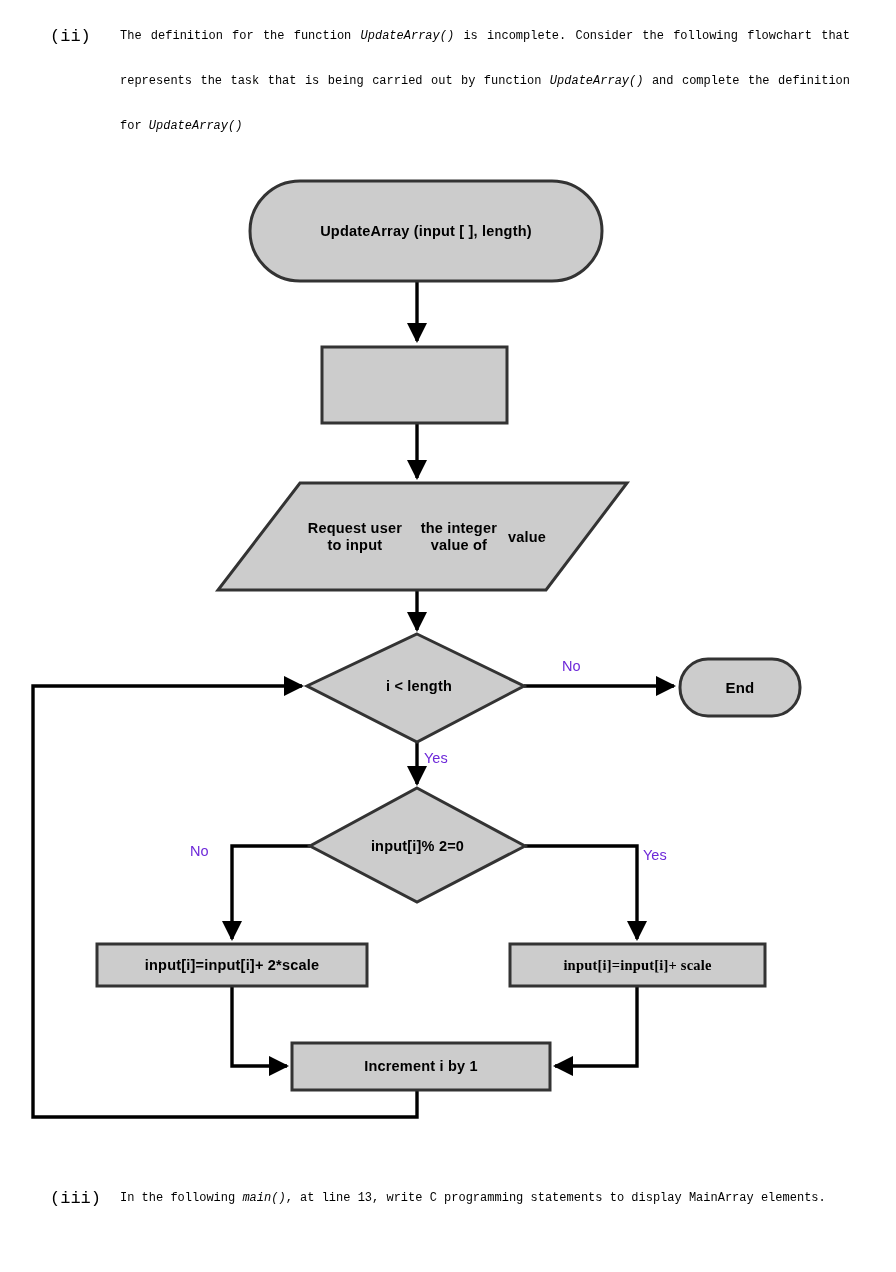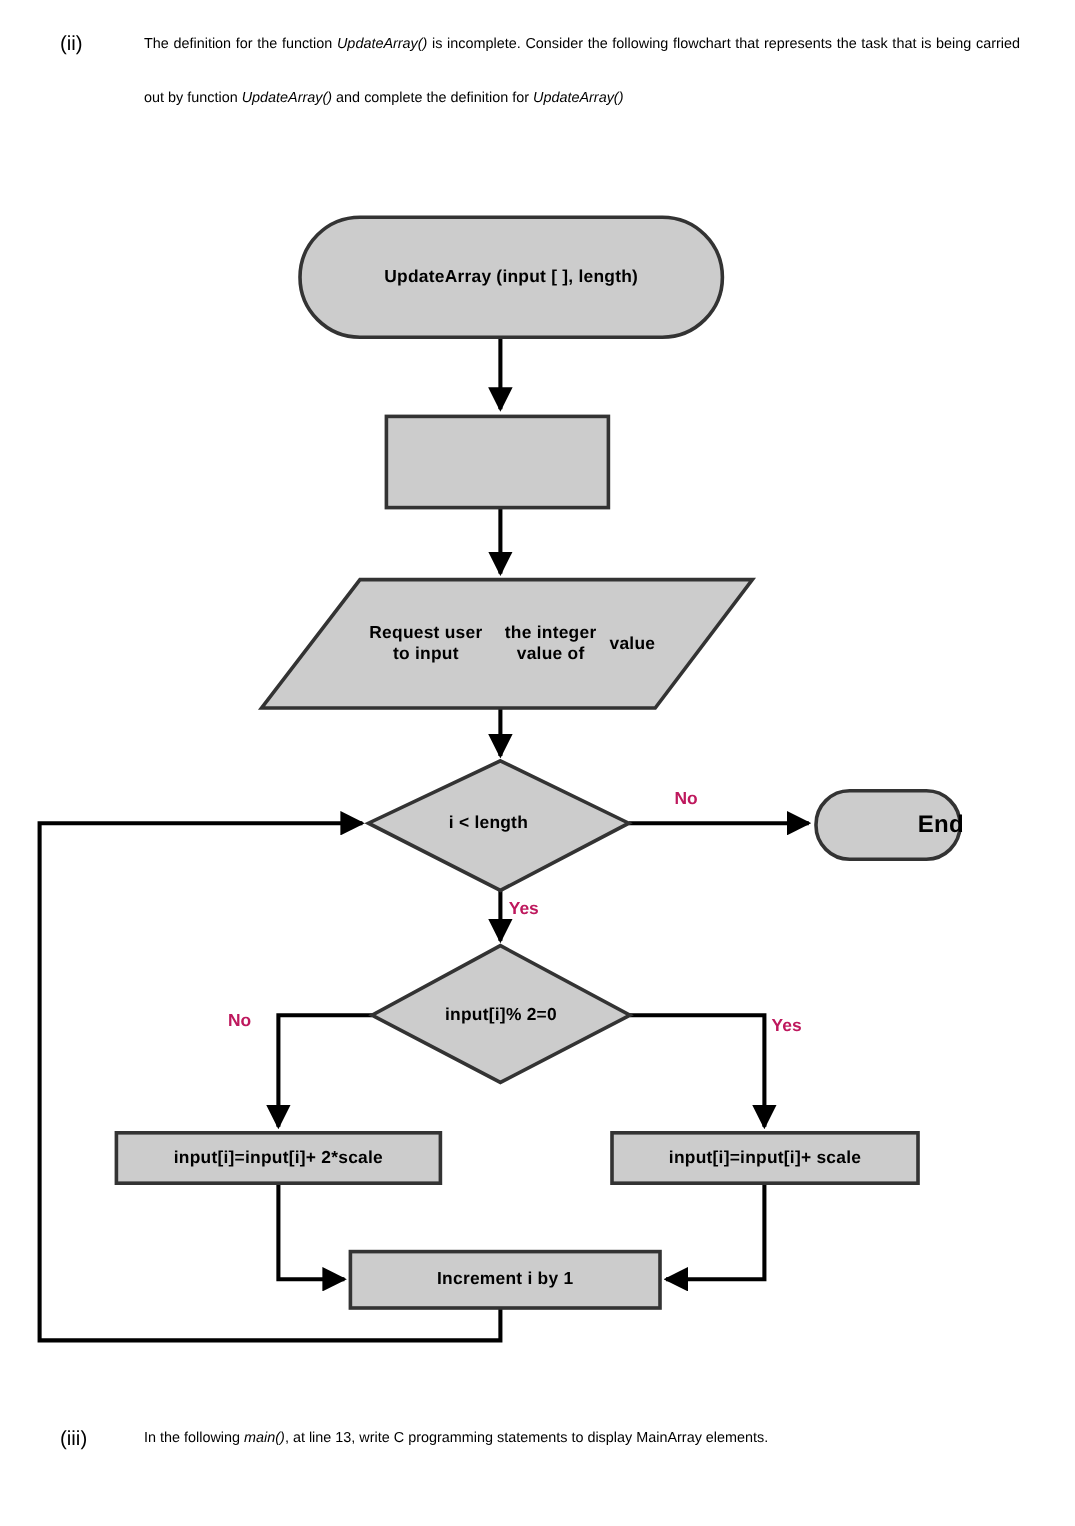--- a/index.html
+++ b/index.html
@@ -14,20 +14,21 @@
     font-family: "Liberation Sans", sans-serif;
     color: #000000;
     overflow: hidden;
   }
 
   
   .question {
     position: absolute;
     display: flex;
     align-items: flex-start;
+    font-family: Liberation Mono, monospace;
   }
   .q-marker {
     width: 70px;
     flex: 0 0 70px;
     font-size: 17px;
     line-height: 45px;
   }
   .q-body {
     flex: 1;
     font-size: 12px;
@@ -57,23 +58,23 @@
     text-align: center;
     font-weight: bold;
     font-size: 14.5px;
     line-height: 17px;
     letter-spacing: 0.2px;
     pointer-events: none;
     color: #000;
   }
   .edge-label {
     position: absolute;
-    font-weight: bold;
+    font-weight: normal;
     font-size: 14.5px;
-    color: #be185d;
+    color: #6d28d9;
     white-space: nowrap;
   }
 </style>
 </head>
 <body>
 
 <div class="question" id="q-ii">
   <div class="q-marker">(ii)</div>
   <div class="q-body"><span>The definition for the function </span><i>UpdateArray()</i><span> is incomplete. Consider the following flowchart that represents the task that is being carried out by function </span><i>UpdateArray()</i><span> and complete the definition for </span><i>UpdateArray()</i></div>
 </div>
@@ -131,29 +132,29 @@
 
   <div class="node-label" style="left:250px; top:181px; width:352px; height:100px;">UpdateArray (input [ ], length)</div>
 
 
   <div class="node-label" style="left:300px; top:495px; width:246px; height:84px; flex-direction:row; justify-content:center;">
     <span>Request user to input</span>
     <span>the integer value of</span>
     <span>value</span>
   </div>
 
-  <div class="node-label" style="left:307px; top:660px; width:200px; height:52px;">i &lt; length</div>
+  <div class="node-label" style="left:319px; top:660px; width:200px; height:52px;">i &lt; length</div>
 
-  <div class="node-label" style="left:680px; top:659px; width:120px; height:57px; font-size:20px;margin-left:44px;">End</div>
+  <div class="node-label" style="left:680px; top:659px; width:120px; height:57px; font-size:15px;">End</div>
 
   <div class="node-label" style="left:320px; top:820px; width:195px; height:52px;">input[i]% 2=0</div>
 
   <div class="node-label" style="left:97px; top:944px; width:270px; height:42px;">input[i]=input[i]+ 2*scale</div>
 
-  <div class="node-label" style="left:510px; top:944px; width:255px; height:42px;">input[i]=input[i]+ scale</div>
+  <div class="node-label" style="left:510px; top:944px; width:255px; height:42px;font-family:Liberation Serif, serif;">input[i]=input[i]+ scale</div>
 
   <div class="node-label" style="left:292px; top:1043px; width:258px; height:47px;">Increment i by 1</div>
 
   <div class="edge-label" style="left:562px; top:658px;">No</div>
 
   <div class="edge-label" style="left:424px; top:750px;">Yes</div>
 
   <div class="edge-label" style="left:190px; top:843px;">No</div>
 
   <div class="edge-label" style="left:643px; top:847px;">Yes</div>

